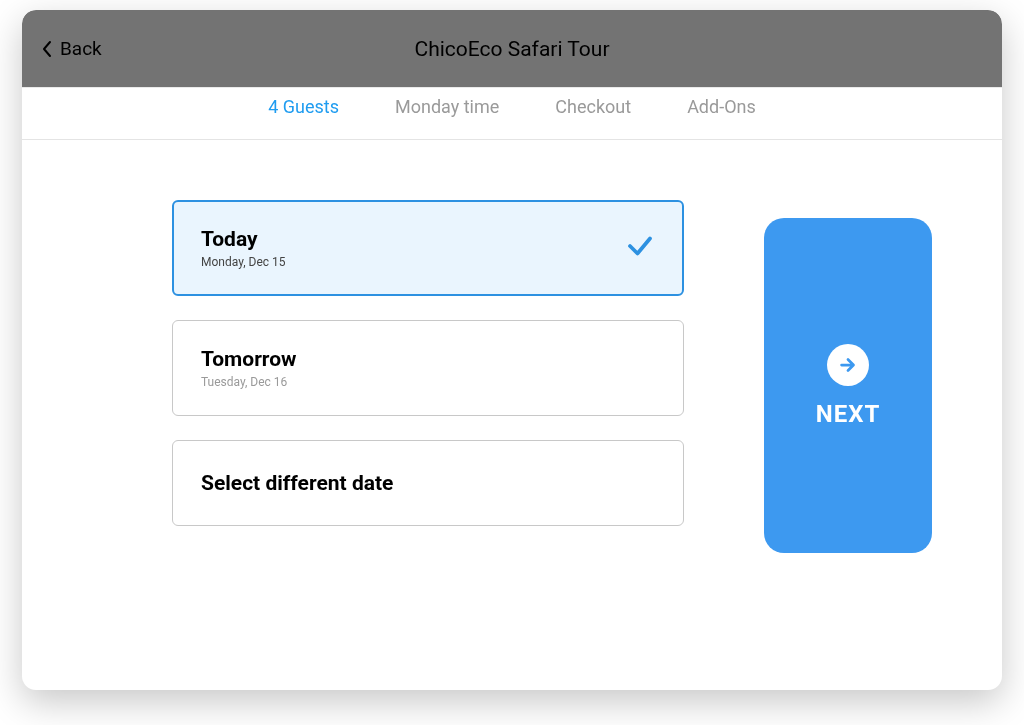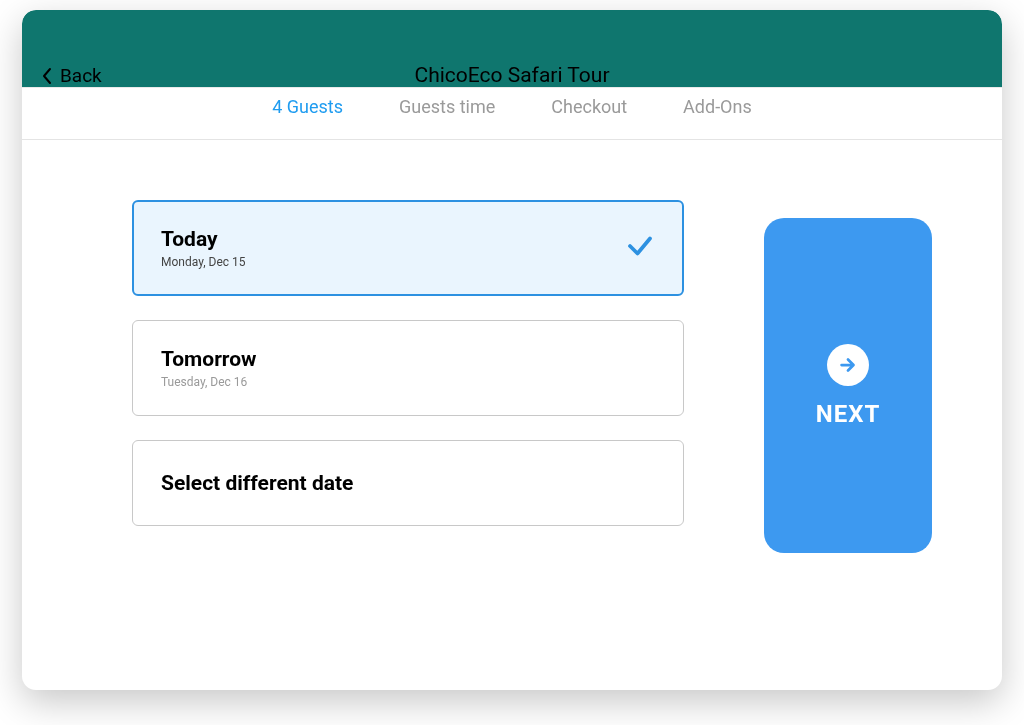--- a/index.html
+++ b/index.html
@@ -15,27 +15,27 @@
     height: 680px;
     margin: 10px auto;
     background: #ffffff;
     border-radius: 14px;
     box-shadow: 0 12px 36px rgba(0,0,0,0.22);
     overflow: hidden;
     display: flex;
     flex-direction: column;
   }
   .titlebar {
-    background: #0f766e;
+    background: #737373;
     border-top-left-radius: 14px;
     border-top-right-radius: 14px;
     height: 78px;
     position: relative;
     display: flex;
-    align-items: flex-end;
+    align-items: center;
     border-bottom: 1px solid #eaeaea;
   }
   .back-btn {
     position: absolute;
     left: 20px;
     display: flex;
     align-items: center;
     gap: 8px;
     font-size: 19px;
     color: #000;
@@ -87,20 +87,21 @@
   }
   .card {
     border: 1px solid #c8c8c8;
     border-radius: 6px;
     padding: 26px 28px;
     cursor: pointer;
     display: flex;
     align-items: center;
     justify-content: space-between;
     background: #fff;
+    margin-left: 40px;
   }
   .card.short { padding: 30px 28px; }
   .card.selected {
     border: 2px solid #2d91e1;
     background: #eaf5fe;
     padding: 25px 27px;
   }
   .card-title { font-size: 21px; font-weight: 700; color: #000; }
   .card-sub { font-size: 12px; color: #444; margin-top: 4px; }
   .card.unselected .card-sub { color: #9a9a9a; }
@@ -140,21 +141,21 @@
       <svg viewBox="0 0 10 18" fill="none">
         <path d="M8 2 L2 9 L8 16" stroke-width="2" stroke-linecap="round" stroke-linejoin="round"></path>
       </svg>
       <span>Back</span>
     </div>
     <div class="title">ChicoEco Safari Tour</div>
   </div>
 
   <div class="steps">
     <div class="step done">4 Guests</div>
-    <div class="step">Guests time</div>
+    <div class="step">Monday time</div>
     <div class="step">Checkout</div>
     <div class="step">Add-Ons</div>
   </div>
 
   <div class="content">
     <div class="options">
 
       <div class="card selected">
         <div>
           <div class="card-title">Today</div>

